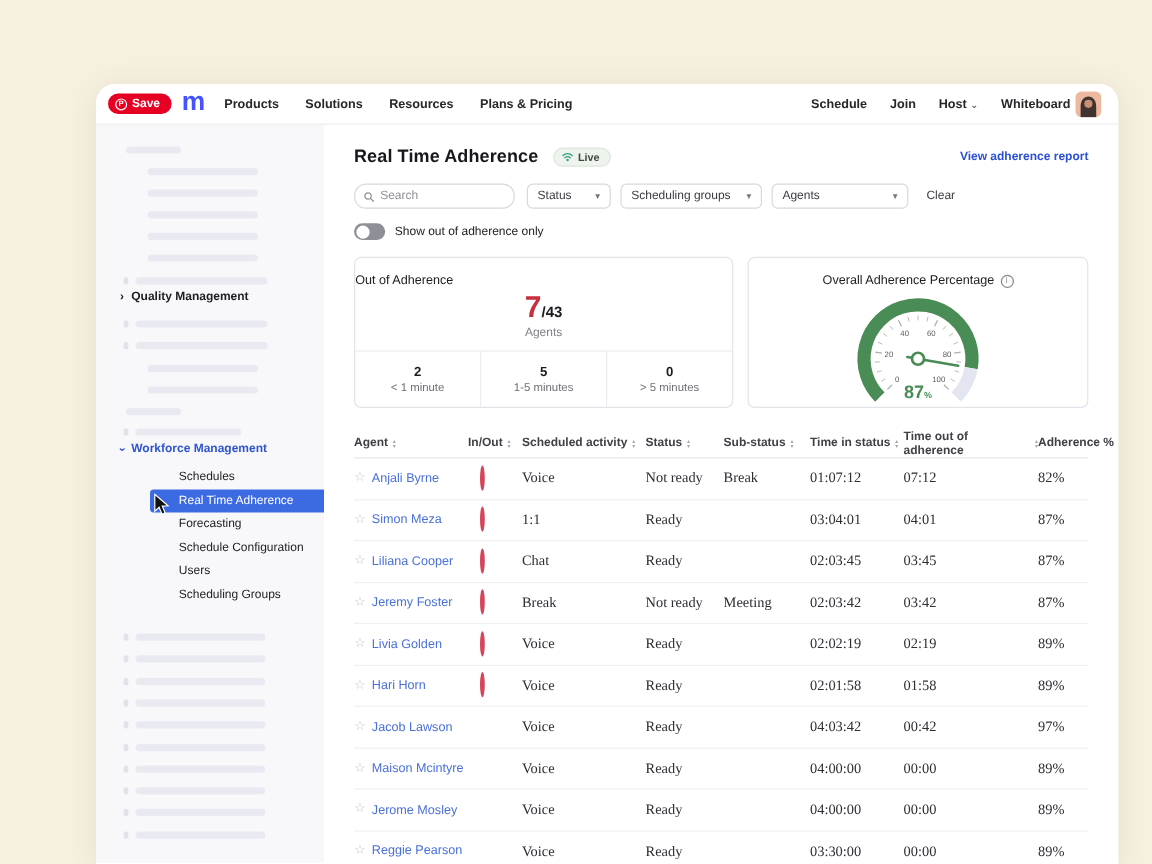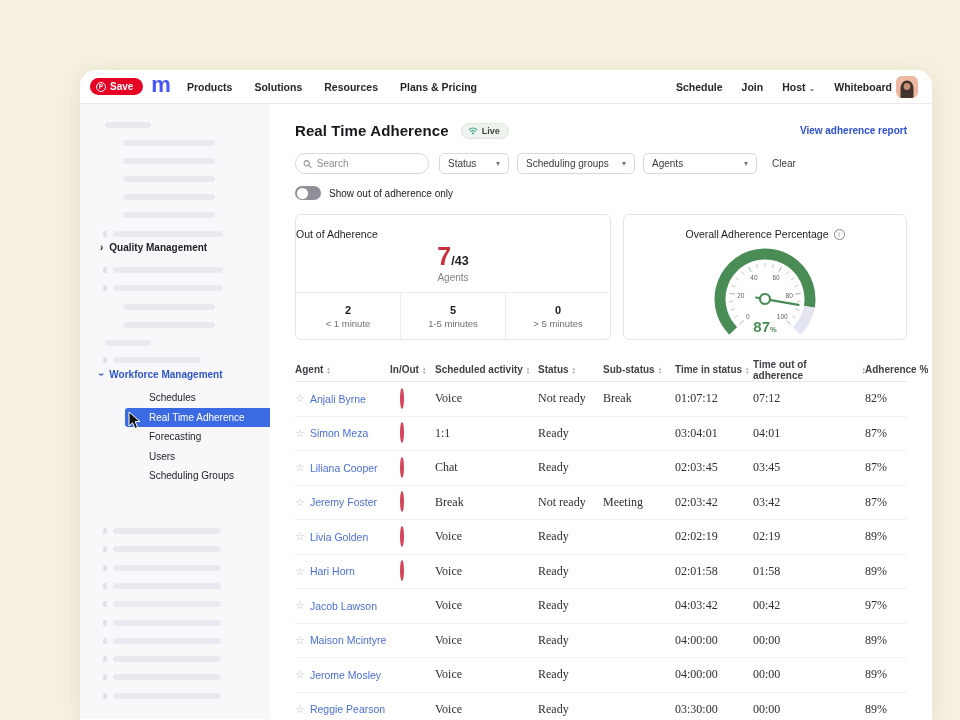--- a/index.html
+++ b/index.html
@@ -184,20 +184,21 @@
         <span>Quality Management</span>
       </div>
       <div class="side-section blue" style="top:263px">
         <span class="chev">›</span>
         <span>Workforce Management</span>
       </div>
       <div class="menu" id="wfm-menu">
           <div class="menu-item">Schedules</div>
           <div class="menu-item sel">Real Time Adherence</div>
           <div class="menu-item">Forecasting</div>
+          <div class="menu-item">Schedule Configuration</div>
           <div class="menu-item">Users</div>
           <div class="menu-item">Scheduling Groups</div>
         </div>
     </aside>
 
     <main class="main">
       <div class="title-row">
         <span class="page-title">Real Time Adherence</span>
         <span class="live-badge">
           <svg width="10" height="9" viewBox="0 0 10 9">

